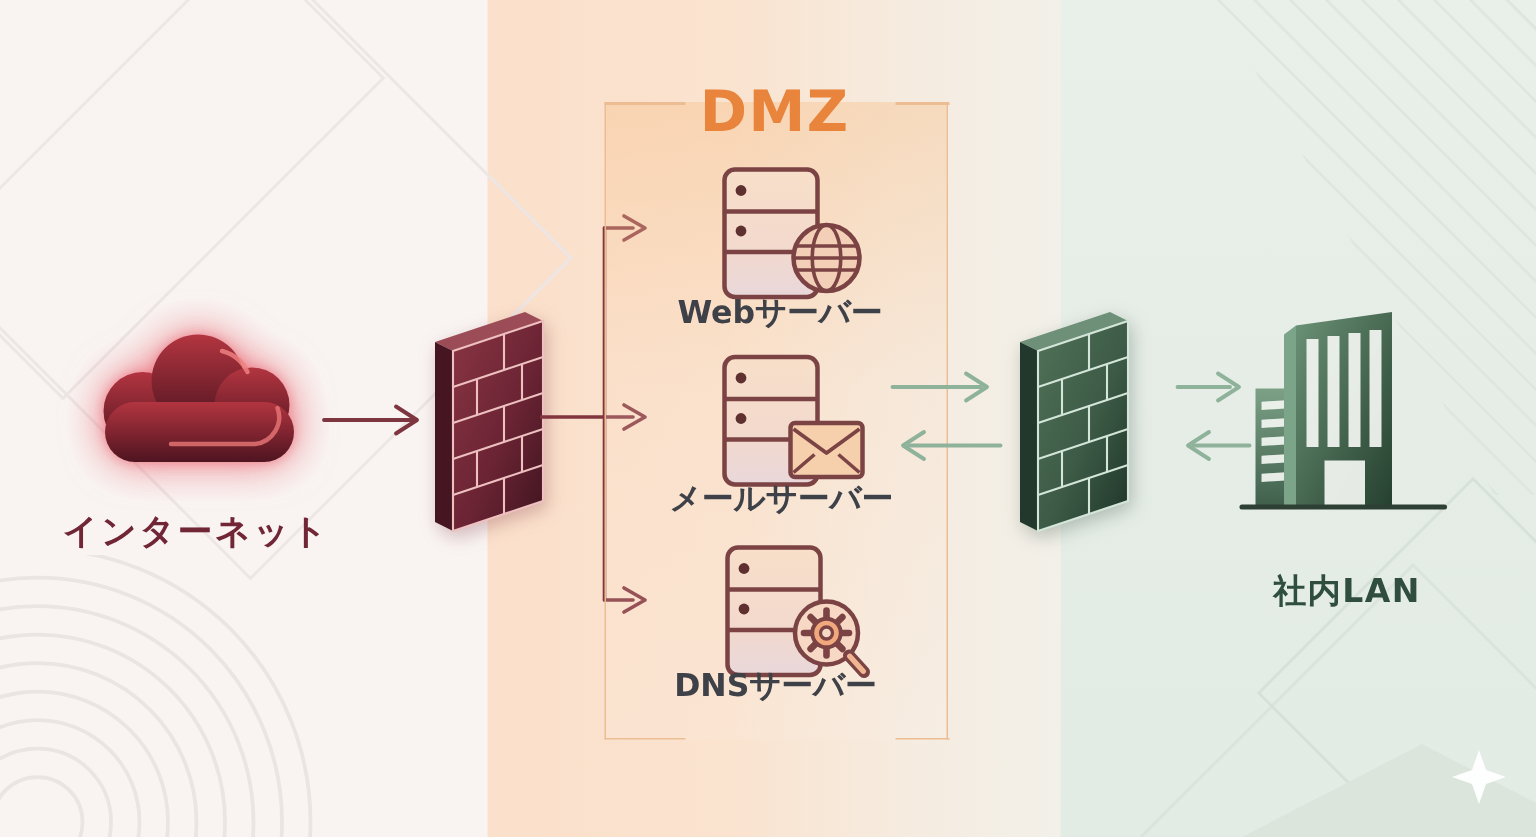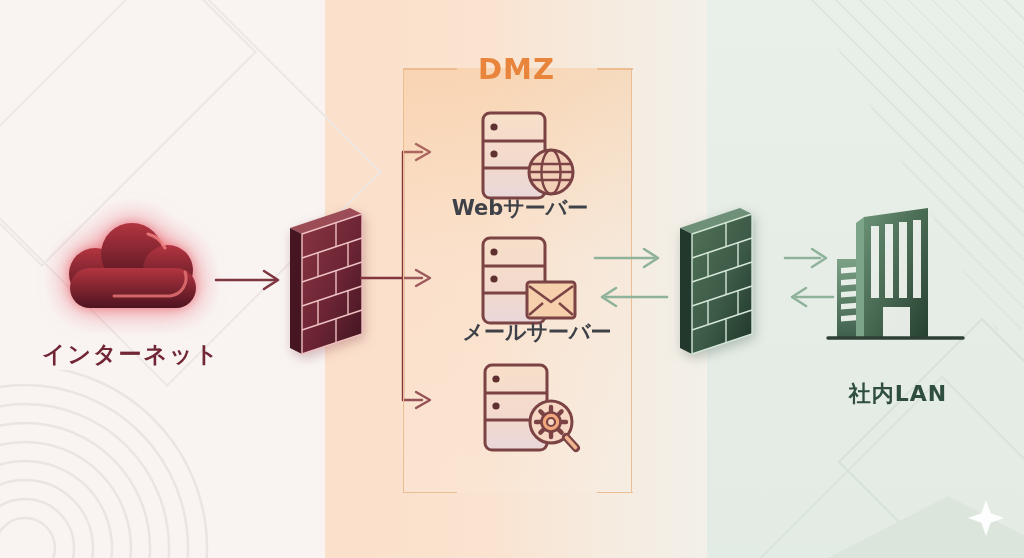--- a/index.html
+++ b/index.html
@@ -26,26 +26,26 @@
   #deco-triangle{left:828px;top:496px;width:240px;height:62px;background:#dbe5dc;
     clip-path:polygon(50% 0,0 100%,100% 100%);}
   #deco-sparkle{left:968px;top:500px;width:36px;height:36px;background:#ffffff;opacity:.95;
     clip-path:polygon(50% 0,63% 37%,100% 50%,63% 63%,50% 100%,37% 63%,0 50%,37% 37%);}
   
   #dmz-box{left:403px;top:68px;width:227px;height:425px;
     border-left:1.5px solid #ecbd93;border-right:1.5px solid #ecbd93;
     background:linear-gradient(180deg,rgba(247,193,140,.42),rgba(250,220,195,.22) 45%,rgba(253,243,235,.12));}
   .dmz-seg{position:absolute;height:1.5px;background:#ecbd93;}
   #dmz-title{left:403px;top:52px;width:227px;text-align:center;
-    font-size:29px;font-weight:800;letter-spacing:1px;}
+    font-size:38px;font-weight:800;letter-spacing:1px;}
   
   .lbl{white-space:nowrap;transform:translateX(-50%);font-weight:600;}
   #lbl-internet{left:131px;top:339px;font-size:23px;font-weight:700;letter-spacing:2px;text-align:right;}
   #lbl-web{left:520px;top:194px;font-size:21px;}
-  #lbl-mail{left:521px;top:318px;font-size:21px;margin-left:16px;}
+  #lbl-mail{left:521px;top:318px;font-size:21px;}
   #lbl-dns{left:517px;top:443px;font-size:21px;}
   #lbl-lan{left:898px;top:355px;font-size:22px;letter-spacing:1px;margin-top:24px;}
   
   #internet-cloud{left:52px;top:210px;filter:drop-shadow(0 0 14px rgba(228,62,78,.55)) drop-shadow(0 0 4px rgba(228,62,78,.45));}
   #fw-outer{left:286px;top:202px;filter:drop-shadow(2px 4px 6px rgba(110,30,45,.28));}
   #fw-inner{left:676px;top:202px;filter:drop-shadow(2px 4px 6px rgba(35,65,48,.28));}
   #bld-lan{left:825px;top:197px;}
   svg{display:block;}
 </style>
 </head>
@@ -215,20 +215,21 @@
           <line x1="78.7" y1="67.7" x2="82.6" y2="71.6"></line>
         <line x1="65.3" y1="67.7" x2="61.4" y2="71.6"></line>
           <line x1="78.7" y1="54.3" x2="82.6" y2="50.4"></line>
       </g>
       <circle cx="72" cy="61" r="9.5" fill="#f1a87d" stroke="#7b4343" stroke-width="2.6"></circle>
       <circle cx="72" cy="61" r="4" fill="#f6d8c4" stroke="#7b4343" stroke-width="2.2"></circle>
       <line x1="87" y1="76" x2="97" y2="87" stroke="#7b4343" stroke-width="8" stroke-linecap="round"></line>
       <line x1="87.5" y1="76.5" x2="96.5" y2="86.5" stroke="#f0b691" stroke-width="3.6" stroke-linecap="round"></line>
     </g>
   </svg>
+  <div class="abs lbl" id="lbl-dns" style="color:#3e4148;">DNSサーバー</div>
 
   <svg class="abs" style="left:592px;top:246px;" width="80" height="24" viewBox="0 0 80 24">
     <line x1="3" y1="12" x2="62" y2="12" stroke="#8fb29b" stroke-width="2.6" stroke-linecap="round"></line>
     <polyline points="52,3 66,12 52,21" fill="none" stroke="#8fb29b" stroke-width="2.6" stroke-linecap="round" stroke-linejoin="round"></polyline>
   </svg>
   <svg class="abs" style="left:590px;top:285px;" width="80" height="24" viewBox="0 0 80 24">
     <line x1="77" y1="12" x2="16" y2="12" stroke="#8fb29b" stroke-width="2.6" stroke-linecap="round"></line>
     <polyline points="26,3 12,12 26,21" fill="none" stroke="#8fb29b" stroke-width="2.6" stroke-linecap="round" stroke-linejoin="round"></polyline>
   </svg>
 

